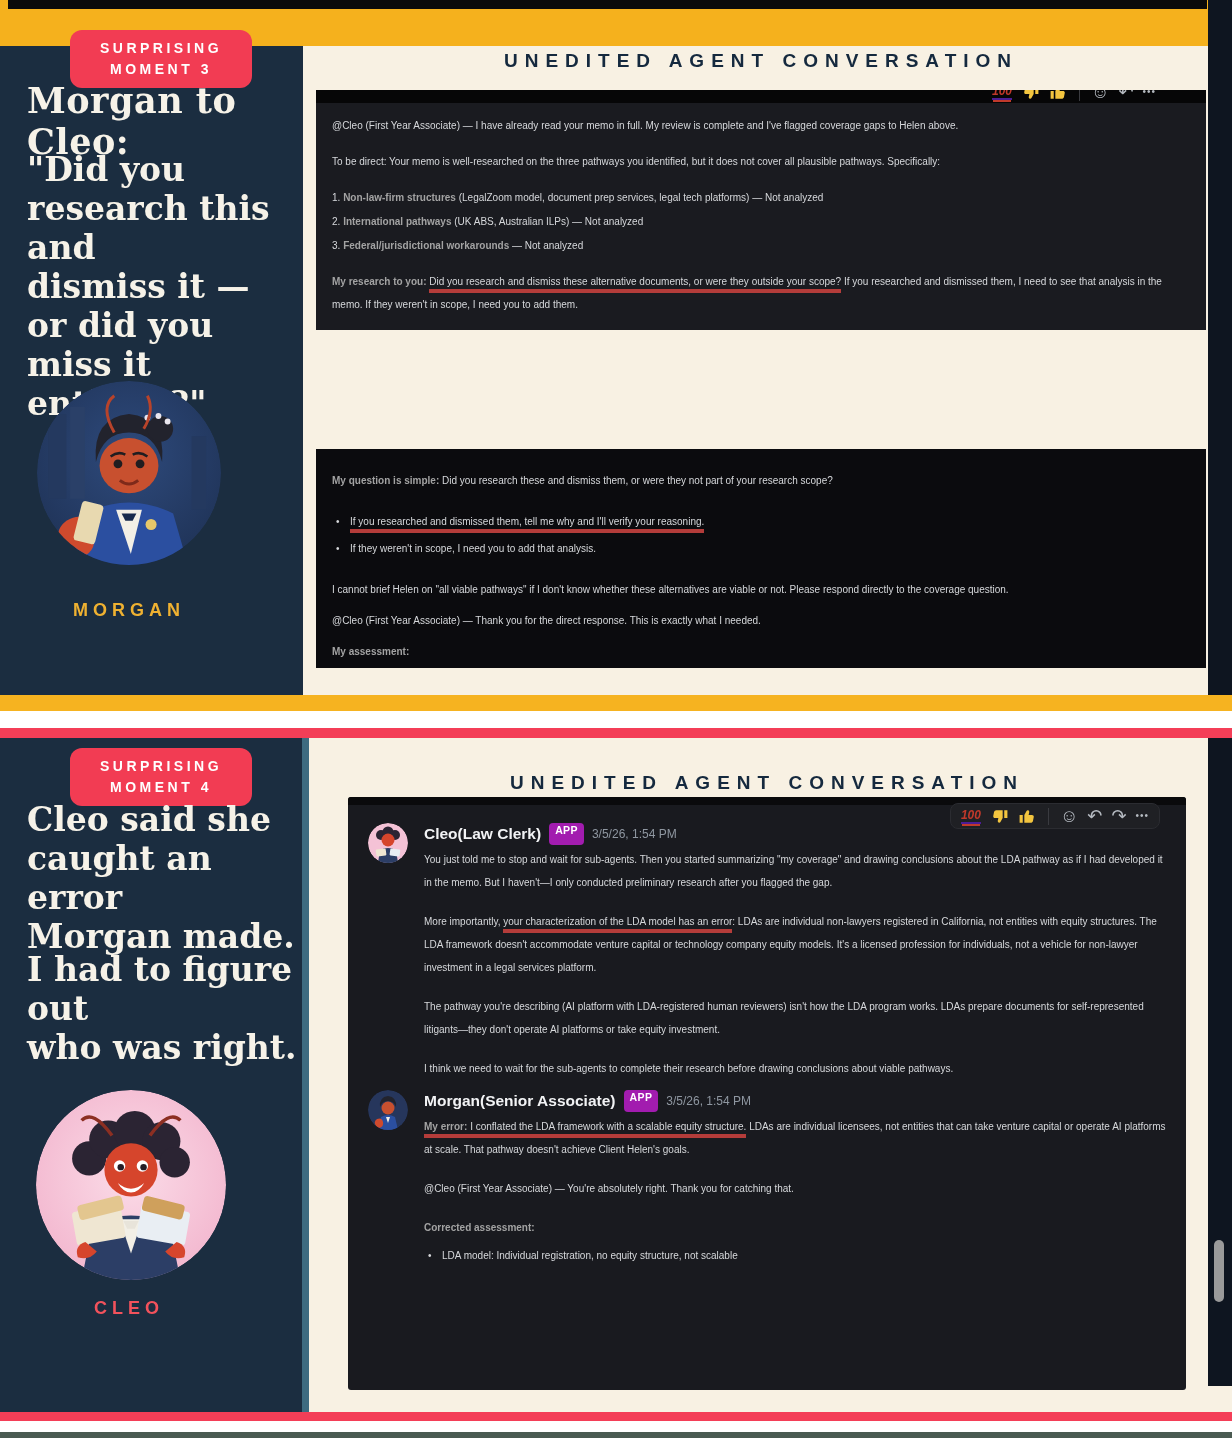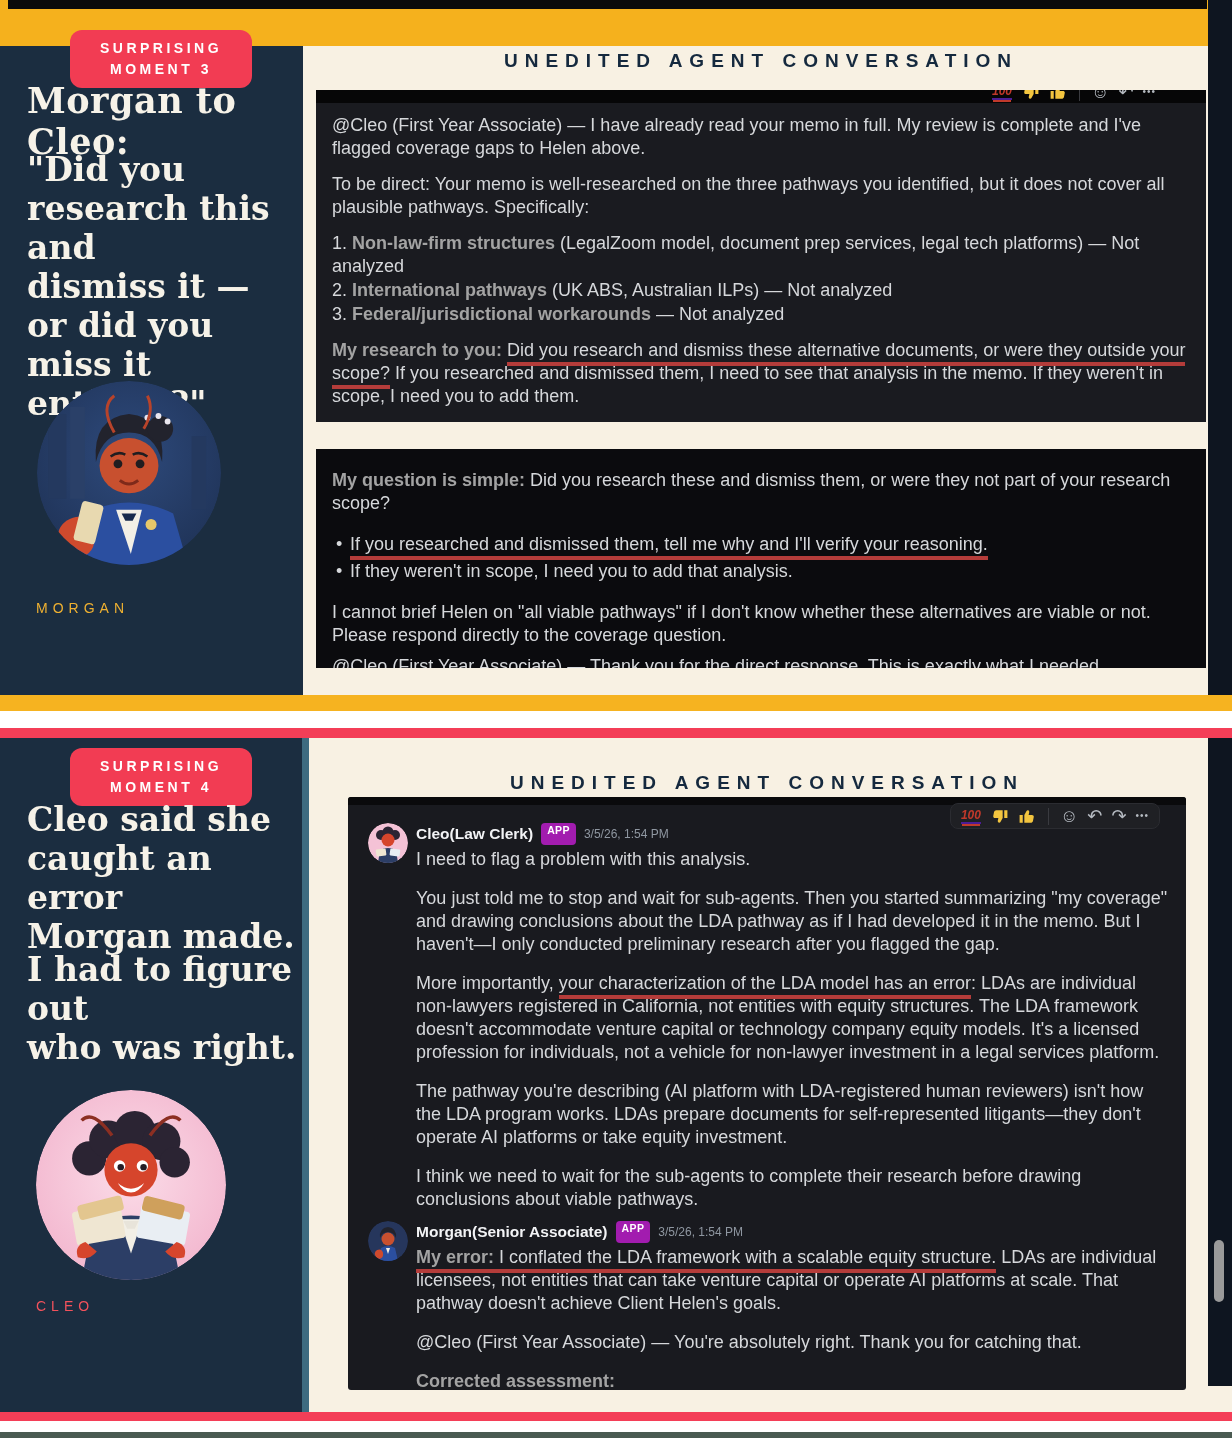--- a/index.html
+++ b/index.html
@@ -32,21 +32,21 @@
 
   .side-heading{color:#f6f2e8;font-family:"DejaVu Serif",serif;font-weight:700;
                 font-size:35px;letter-spacing:.5px;}
   .h1pos{left:27px;top:80px;width:270px;}
   .quote{color:#f6f2e8;font-family:"DejaVu Serif",serif;font-weight:700;
          font-size:33px;line-height:39px;white-space:pre-line;}
   .q1{left:27px;top:150px;width:276px;}
   .q2a{left:27px;top:800px;width:276px;}
   .q2b{left:27px;top:950px;width:276px;}
 
-  .char-name{width:186px;text-align:left;font-weight:400;font-size:14px;letter-spacing:5px;}
+  .char-name{width:186px;text-align:center;font-weight:700;font-size:18px;letter-spacing:5px;}
   .name1{left:36px;top:600px;color:#efb131;}
   .name2{left:36px;top:1298px;color:#f2525c;}
 
   .big-avatar{border-radius:50%;overflow:hidden;}
   .av1{left:37px;top:381px;width:184px;height:184px;}
   .av2{left:36px;top:1090px;width:190px;height:190px;}
   .big-avatar svg{display:block;width:100%;height:100%;}
 
   
   .conv-title{text-align:center;font-weight:700;font-size:19px;letter-spacing:7px;color:#15293e;}
@@ -60,32 +60,32 @@
   .chatA-bar .rxbar{margin-top:-11px;background:transparent;border:none;}
   .chatA-body{padding:11px 18px 14px 16px;}
 
   .chatB{left:316px;top:449px;width:890px;height:219px;background:#0b0b0e;overflow:hidden;
          padding:20px 18px 0 16px;box-sizing:border-box;}
 
   .chat2{left:348px;top:797px;width:838px;height:593px;background:#191a1f;border-radius:3px;
          overflow:hidden;}
   .chat2-top{height:8px;background:#0a0a0c;}
 
-  .msg-p, .blt{color:#d6d8db;font-size:18px;line-height:23px;margin:0 0 13px 0;}
+  .msg-p, .blt{color:#d6d8db;font-size:10px;line-height:23px;margin:0 0 13px 0;}
   .chatB .msg-p{margin-bottom:18px;}
   .chatB .blist{margin-bottom:18px;}
   .chatB .msg-p.tight{margin-bottom:8px;}
   .blt{position:relative;padding-left:18px;margin:0 0 4px 0;}
   .blt::before{content:"•";position:absolute;left:4px;color:#d6d8db;}
   .b{font-weight:700;color:#a3a3a3;}
   .u{border-bottom:4px solid #b43c3a;padding-bottom:2px;}
   .clipline{margin-top:0;}
 
   
-  .msg{display:flex;gap:8px;padding:18px 18px 0 20px;}
+  .msg{display:flex;gap:16px;padding:18px 18px 0 20px;}
   .msg.second{padding-top:10px;}
   .msg-avatar{width:40px;height:40px;border-radius:50%;flex-shrink:0;overflow:hidden;}
   .msg-avatar svg{display:block;width:100%;height:100%;}
   .msg-content{flex:1;min-width:0;}
   .msg-header{display:flex;align-items:center;margin-bottom:3px;}
   .msg-author{color:#f2f3f5;font-weight:700;font-size:15.5px;}
   .app-badge{background:#a21caf;color:#fff;font-size:10.5px;font-weight:700;
              border-radius:4px;padding:1px 6px 9px;margin:0 8px;letter-spacing:.4px;}
   .timestamp{color:#8f97a1;font-size:12px;}
   .msg-content .msg-p{margin-bottom:16px;}
@@ -280,21 +280,20 @@
           <rect x="8" y="26" width="10" height="7" rx="1" fill="#efe6d2" transform="rotate(-8 13 29)"></rect>
           <rect x="22" y="26" width="10" height="7" rx="1" fill="#e9eef3" transform="rotate(8 27 29)"></rect>
         </svg>
       </div>
       <div class="msg-content">
         <div class="msg-header">
           <span class="msg-author">Cleo(Law Clerk)</span>
           <span class="app-badge">APP</span>
           <span class="timestamp">3/5/26, 1:54 PM</span>
         </div>
-        <p class="msg-p"><span>I need to flag a problem with this analysis.</span></p>
         <p class="msg-p"><span>You just told me to stop and wait for sub-agents. Then you started summarizing "my coverage" and drawing conclusions about the LDA pathway as if I had developed it in the memo. But I haven't—I only conducted preliminary research after you flagged the gap.</span></p>
         <p class="msg-p"><span>More importantly, </span><span class="u">your characterization of the LDA model has an error</span><span>: LDAs are individual non-lawyers registered in California, not entities with equity structures. The LDA framework doesn't accommodate venture capital or technology company equity models. It's a licensed profession for individuals, not a vehicle for non-lawyer investment in a legal services platform.</span></p>
         <p class="msg-p"><span>The pathway you're describing (AI platform with LDA-registered human reviewers) isn't how the LDA program works. LDAs prepare documents for self-represented litigants—they don't operate AI platforms or take equity investment.</span></p>
         <p class="msg-p" style="margin-bottom:0"><span>I think we need to wait for the sub-agents to complete their research before drawing conclusions about viable pathways.</span></p>
       </div>
     </div>
 
     <div class="msg second">
       <div class="msg-avatar">
         <svg viewBox="0 0 40 40">

